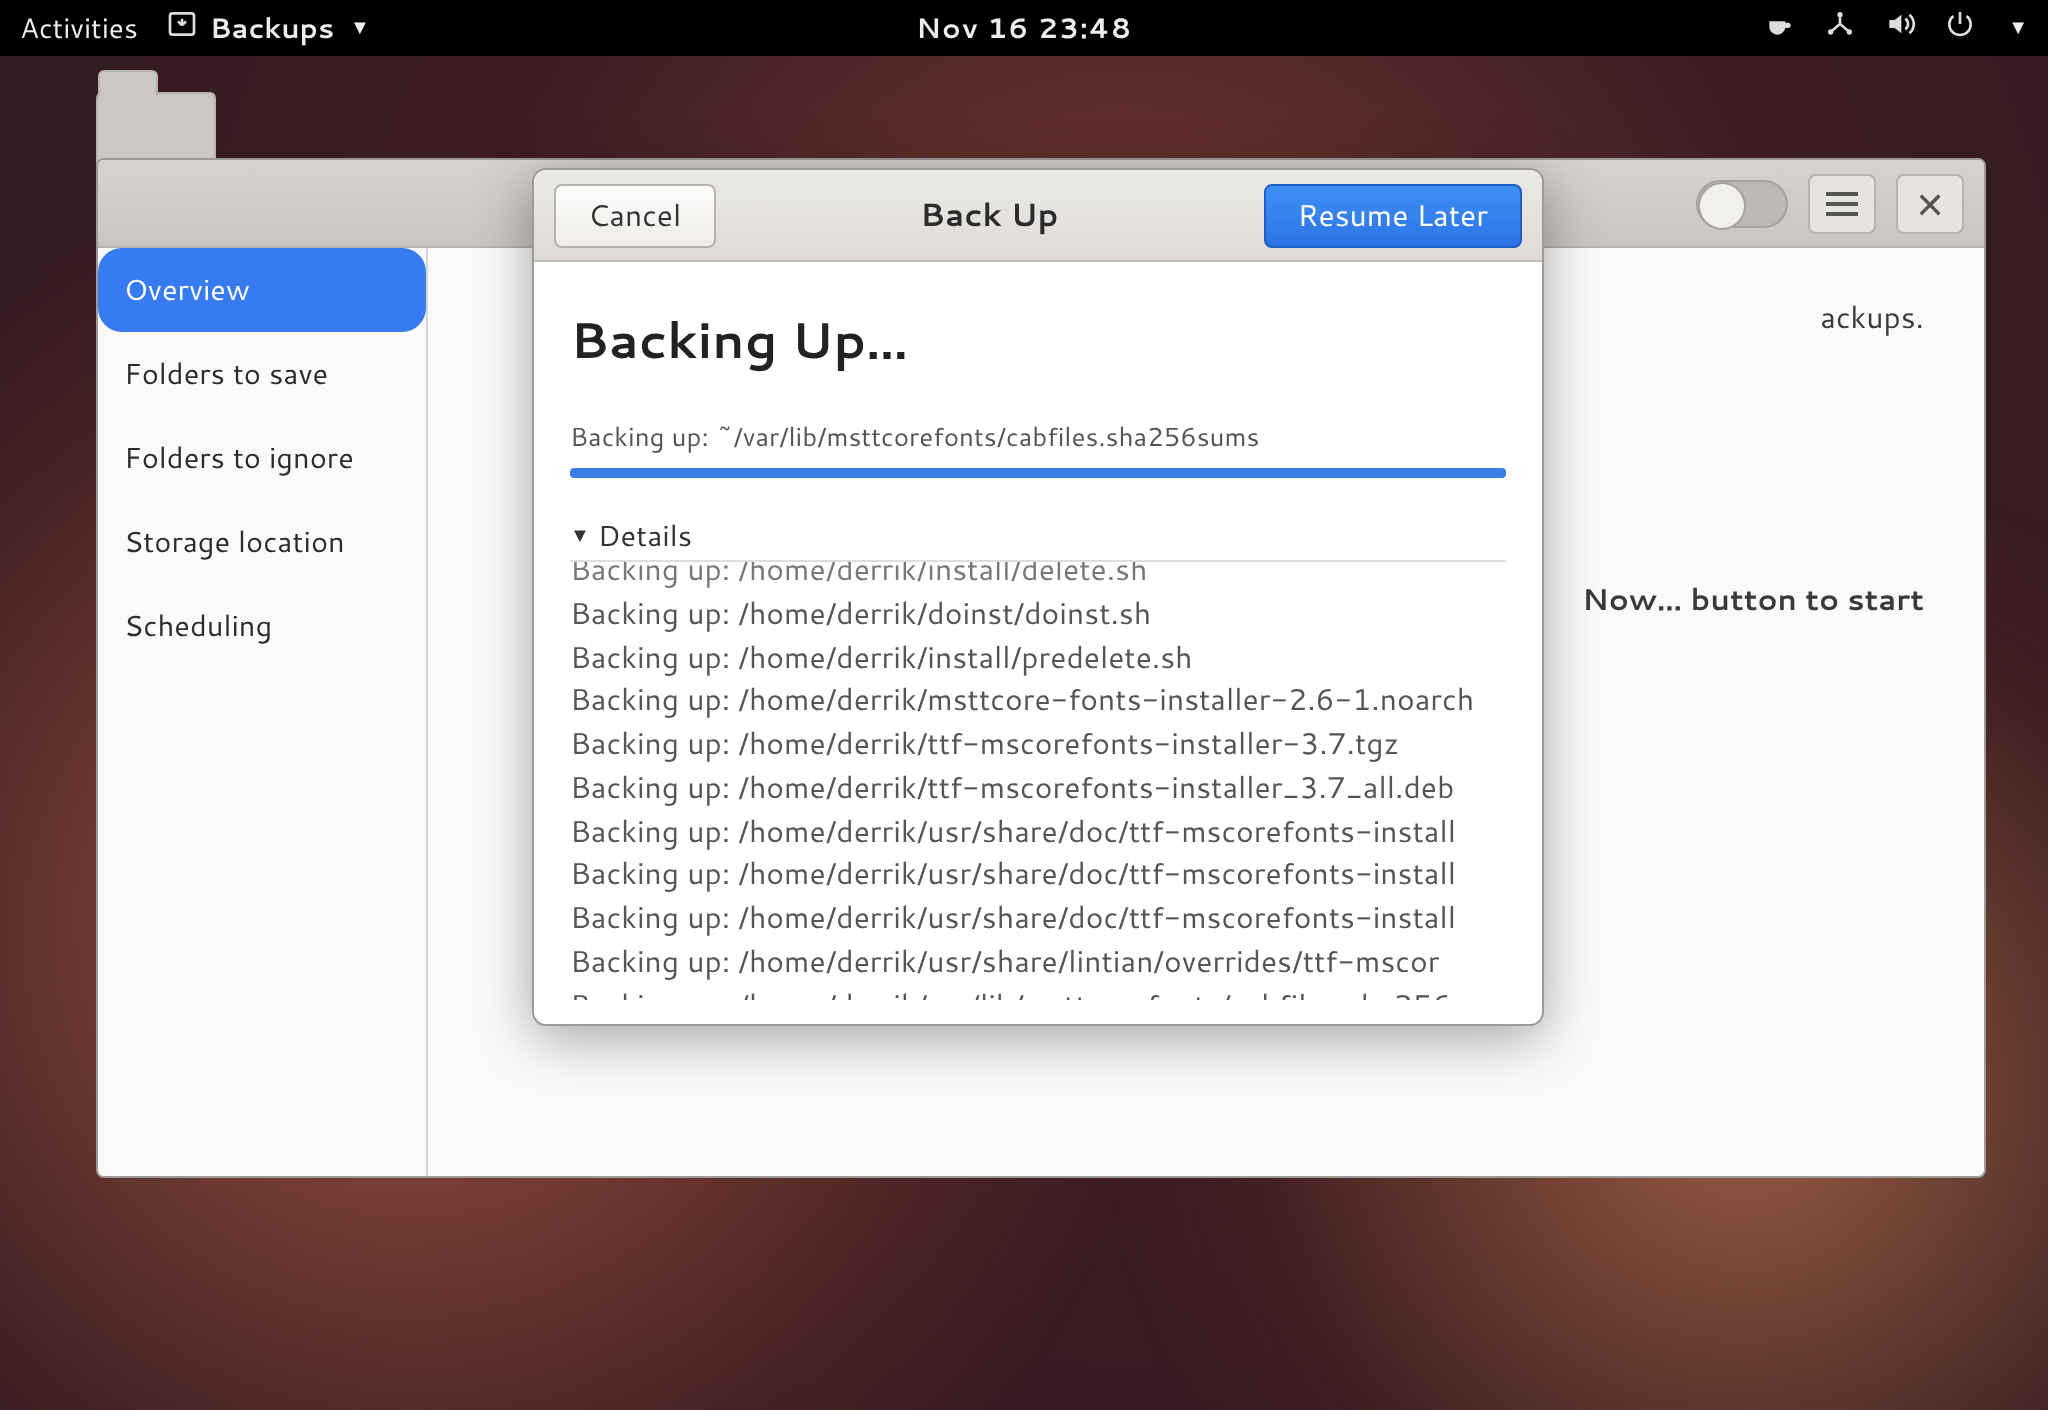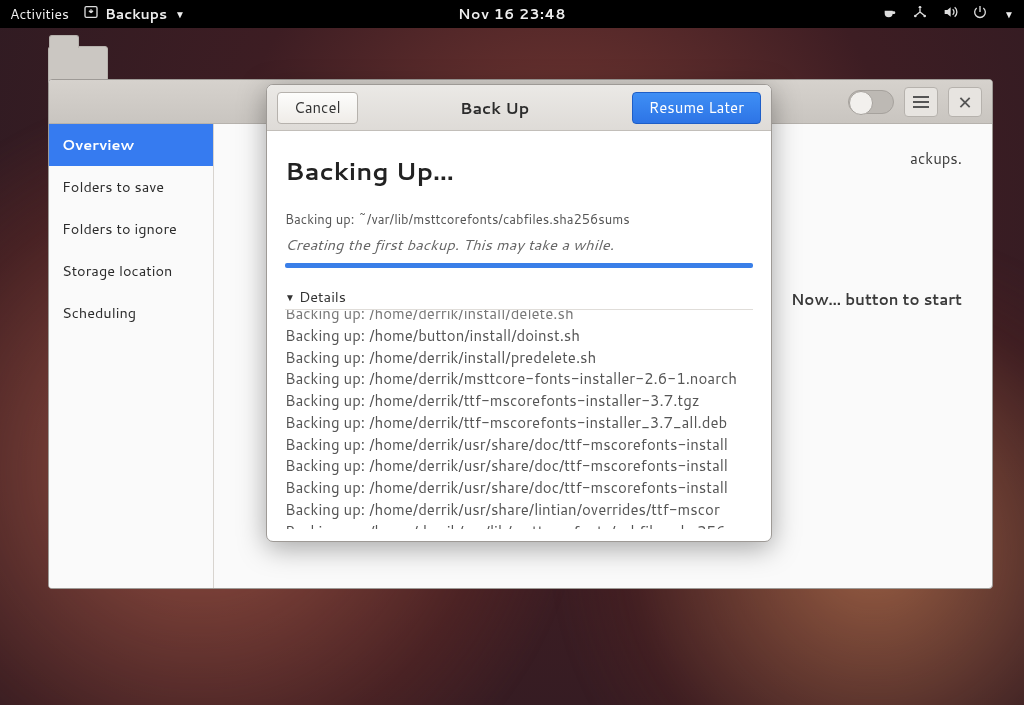--- a/index.html
+++ b/index.html
@@ -84,21 +84,21 @@
   .win-body { flex:1; display:flex; }
   .sidebar {
     width:165px; border-right:1px solid #d8d4cf; background:#fafafa;
     padding-top:0;
   }
   .sidebar li{
     list-style:none; padding:10px 13px; color:#2c2c2c; font-size:14.5px;
     border-bottom:1px solid transparent;
   }
   .sidebar li.selected{
-    background:#367bf0; color:#fff; font-weight:700;
+    background:#367bf0; color:#fff; font-weight:400;border-radius:12px;
   }
 
   .main-pane{ flex:1; padding:24px 30px; font-size:15px; color:#3a3a3a;}
   .main-pane .hint1{ margin-bottom:120px;}
   .main-pane .hint2 span{ font-weight:600;}
 
   
   .dialog {
     position:absolute; left:266px; top:84px; width:506px;
     background:#fff; border:1px solid #9e9a96; border-radius:7px;
@@ -220,31 +220,30 @@
 
 <div class="dialog">
   <div class="dlg-header">
     <div class="btn">Cancel</div>
     <div class="dlg-title">Back Up</div>
     <div class="btn primary">Resume Later</div>
   </div>
   <div class="dlg-body">
     <h1>Backing Up…</h1>
     <div class="status">Backing up: ~/var/lib/msttcorefonts/cabfiles.sha256sums</div>
-    <div class="substatus">Creating the first backup.  This may take a while.</div>
     <div class="progress"></div>
     <div class="details-toggle">
       <span class="tri">▼</span>
       <span>Details</span>
     </div>
     <div class="log">
 
       <div class="cut">Backing up: /home/derrik/install/delete.sh</div>
 
-    <div>Backing up: /home/button/install/doinst.sh</div>
+    <div>Backing up: /home/derrik/doinst/doinst.sh</div>
         <div>Backing up: /home/derrik/install/predelete.sh</div>
         <div>Backing up: /home/derrik/msttcore-fonts-installer-2.6-1.noarch</div>
         <div>Backing up: /home/derrik/ttf-mscorefonts-installer-3.7.tgz</div>
         <div>Backing up: /home/derrik/ttf-mscorefonts-installer_3.7_all.deb</div>
         <div>Backing up: /home/derrik/usr/share/doc/ttf-mscorefonts-install</div>
         <div>Backing up: /home/derrik/usr/share/doc/ttf-mscorefonts-install</div>
         <div>Backing up: /home/derrik/usr/share/doc/ttf-mscorefonts-install</div>
         <div>Backing up: /home/derrik/usr/share/lintian/overrides/ttf-mscor</div>
         <div>Backing up: /home/derrik/var/lib/msttcorefonts/cabfiles.sha256</div>
       </div>

